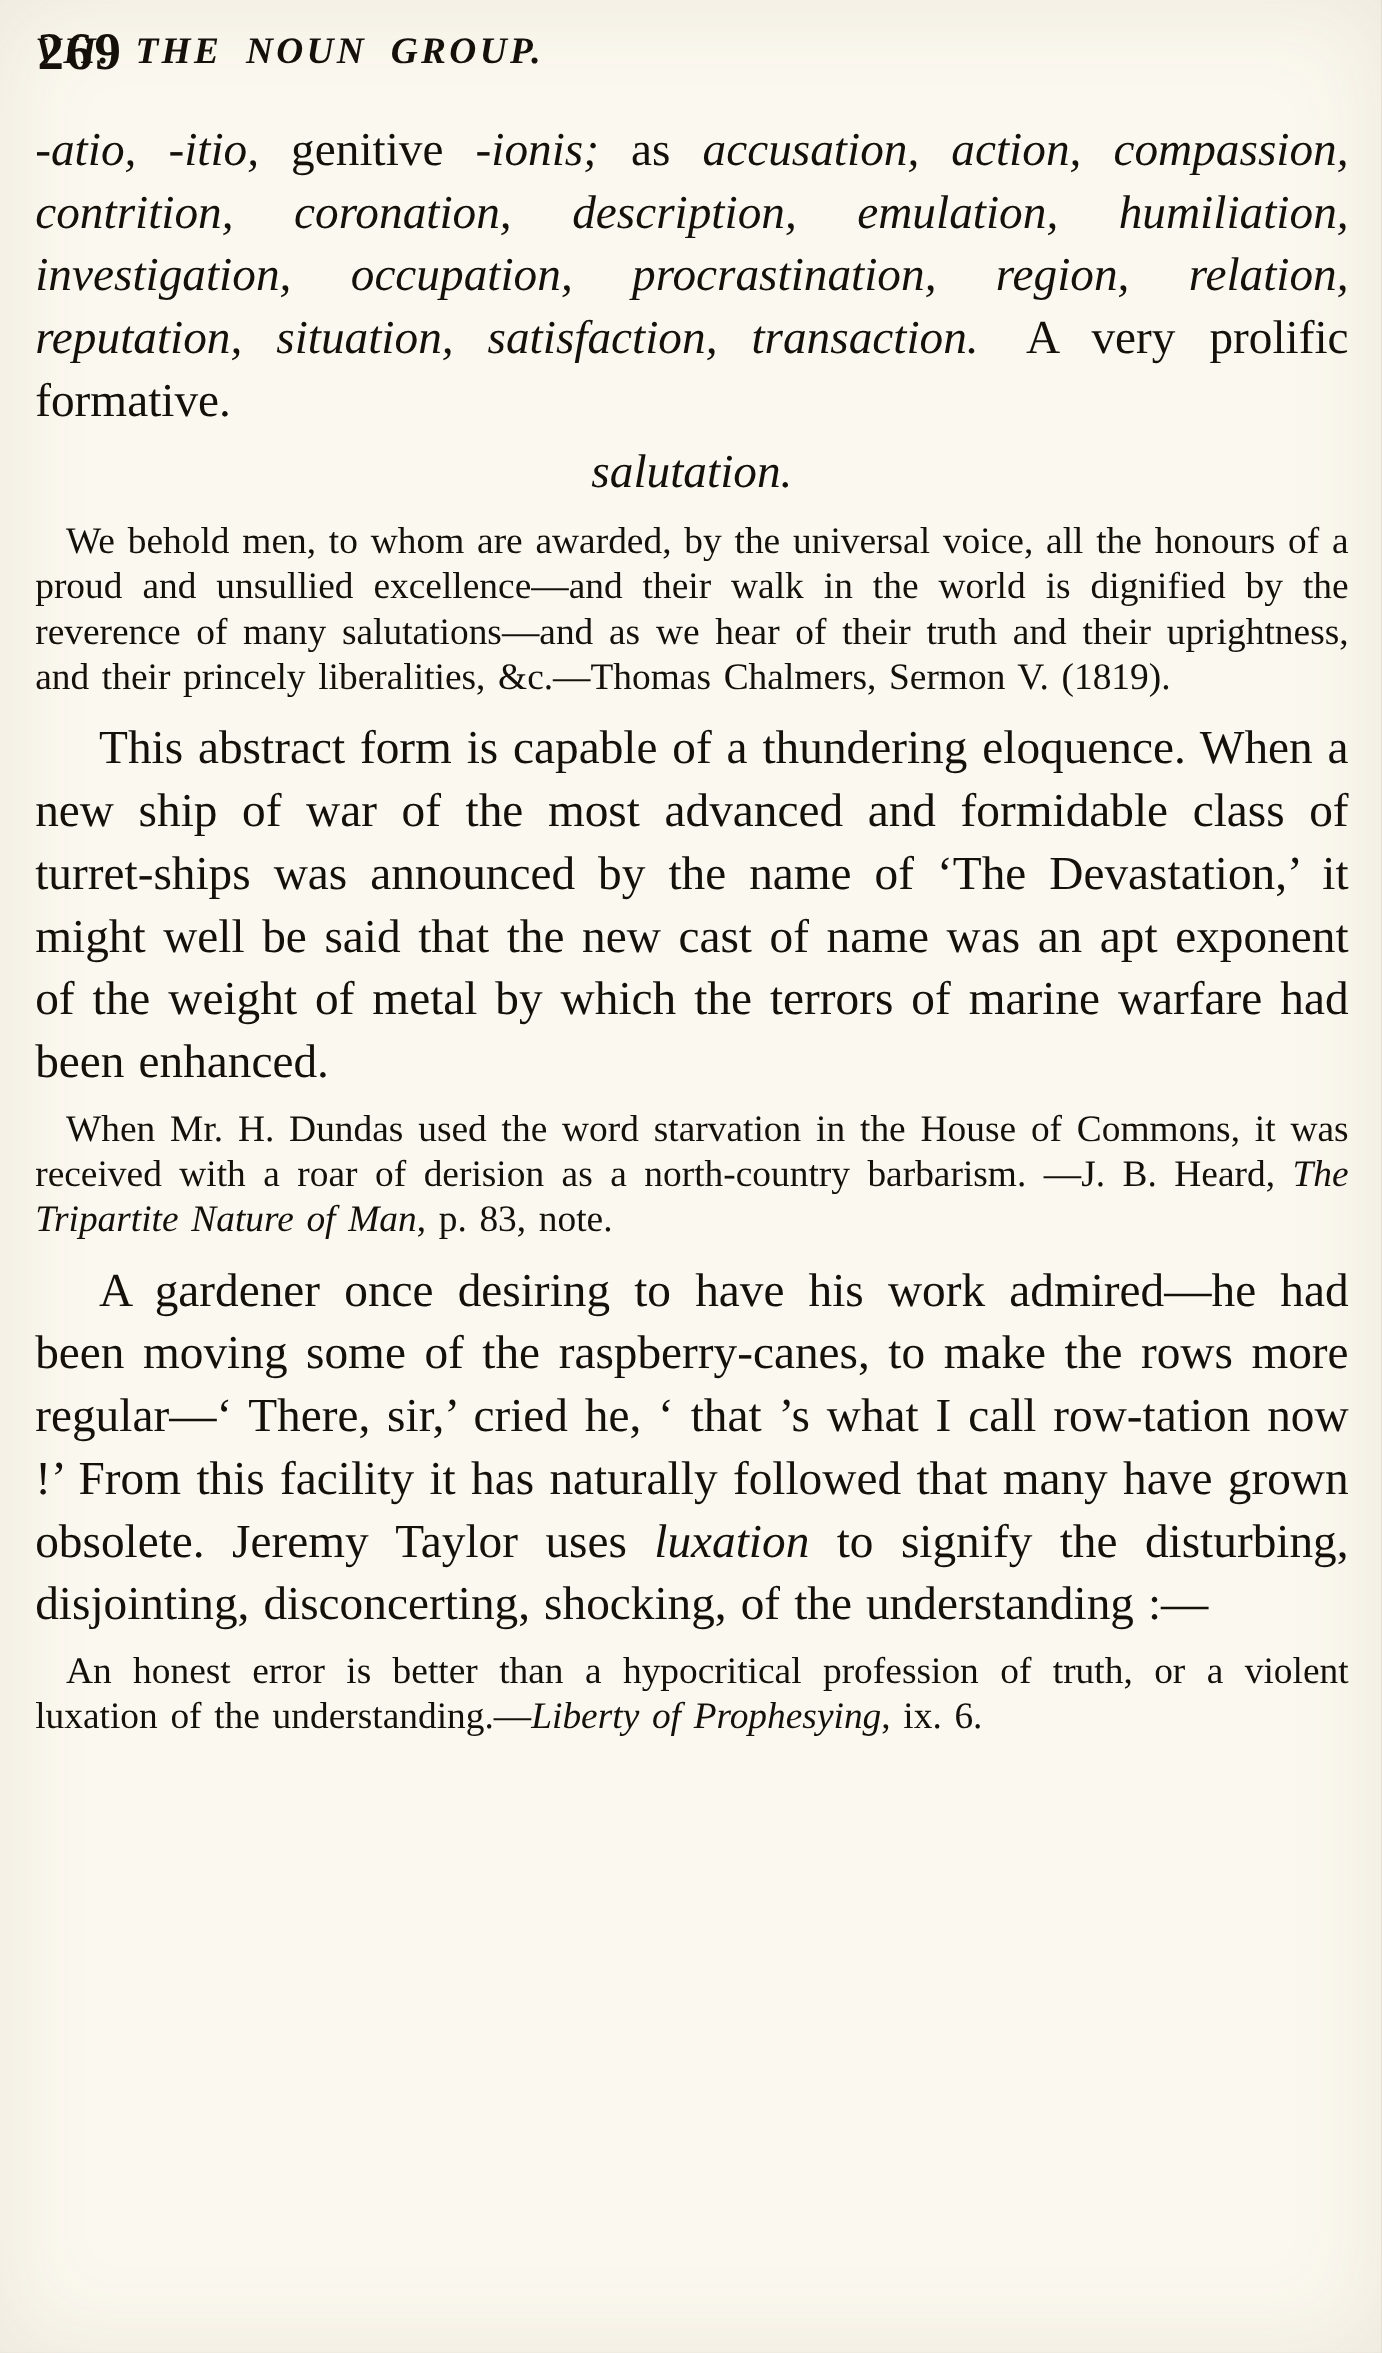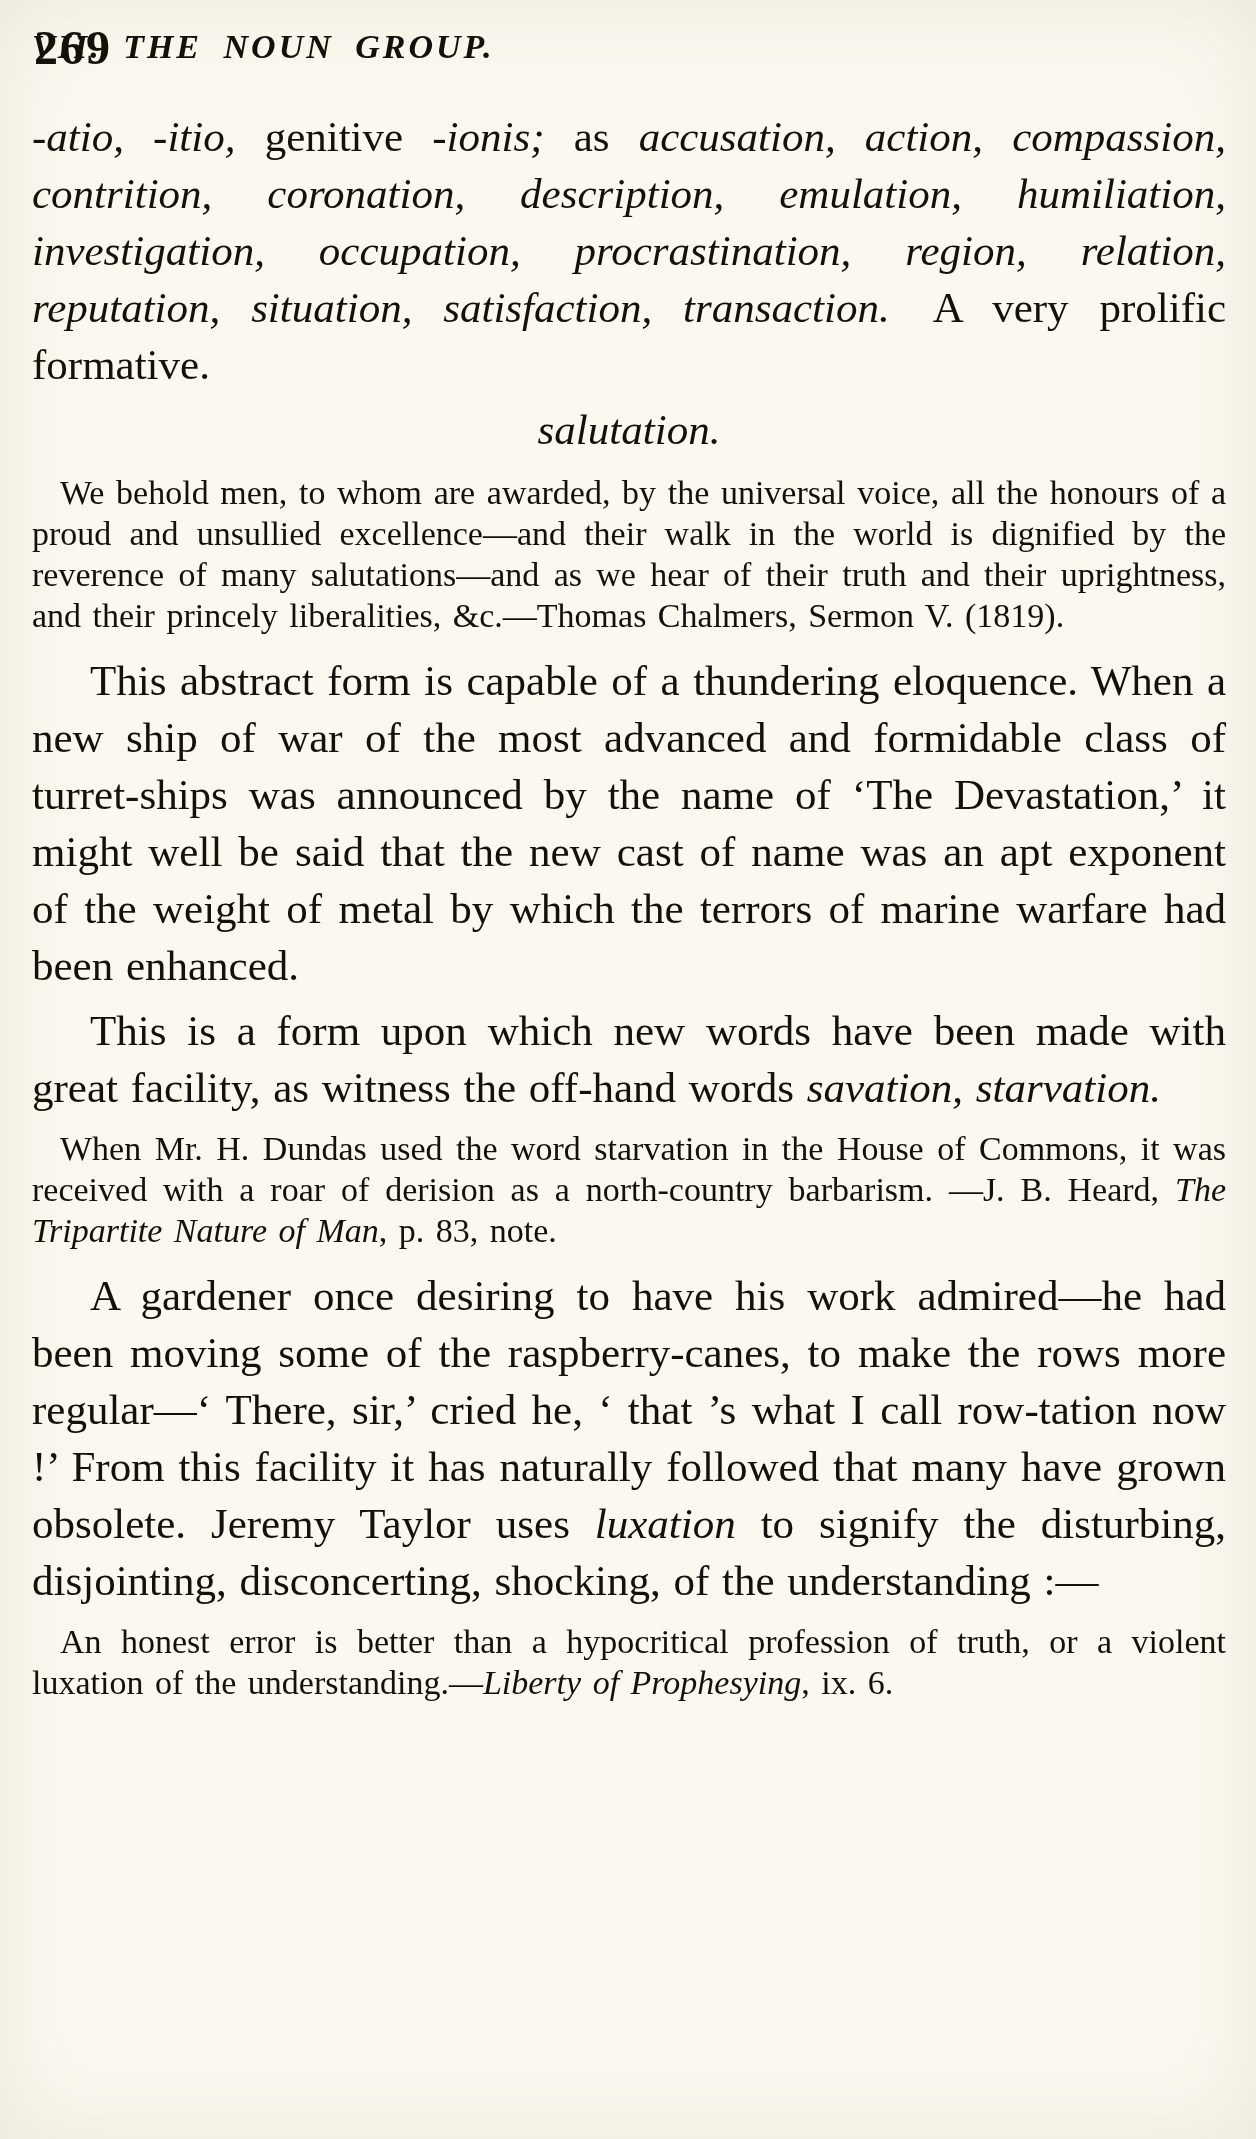--- a/index.html
+++ b/index.html
@@ -82,21 +82,20 @@
   </header>
 
   <p class="para full"><span class="i">-atio, -itio, </span><span>genitive </span><span class="i">-ionis; </span><span>as </span><span class="i">accusation, action, compassion, contrition, coronation, description, emulation, humiliation, investigation, occupation, procrastination, region, relation, reputation, situation, satisfaction, transaction.</span><span> A very prolific formative.</span></p>
 
   <h3 class="heading">salutation.</h3>
 
   <p class="small">We behold men, to whom are awarded, by the universal voice, all the honours of a proud and unsullied excellence—and their walk in the world is dignified by the reverence of many salutations—and as we hear of their truth and their uprightness, and their princely liberalities, &amp;c.—Thomas Chalmers, Sermon V. (1819).</p>
 
   <p class="para indent">This abstract form is capable of a thundering eloquence. When a new ship of war of the most advanced and formidable class of turret-ships was announced by the name of ‘The Devastation,’ it might well be said that the new cast of name was an apt exponent of the weight of metal by which the terrors of marine warfare had been enhanced.</p>
 
-  <p class="para indent"><span>This is a form upon which new words have been made with great facility, as witness the off-hand words </span><span class="i">savation, starvation.</span></p>
 
   <p class="small"><span>When Mr. H. Dundas used the word starvation in the House of Commons, it was received with a roar of derision as a north-country barbarism. —J. B. Heard, </span><span class="i">The Tripartite Nature of Man</span><span>, p. 83, note.</span></p>
 
   <p class="para indent"><span>A gardener once desiring to have his work admired—he had been moving some of the raspberry-canes, to make the rows more regular—‘ There, sir,’ cried he, ‘ that ’s what I call row-tation now !’  From this facility it has naturally followed that many have grown obsolete.  Jeremy Taylor uses </span><span class="i">luxation</span><span> to signify the disturbing, disjointing, disconcerting, shocking, of the understanding :—</span></p>
 
   <p class="small"><span>An honest error is better than a hypocritical profession of truth, or a violent luxation of the understanding.—</span><span class="i">Liberty of Prophesying</span><span>, ix. 6.</span></p>
 
 
 </div>
 

